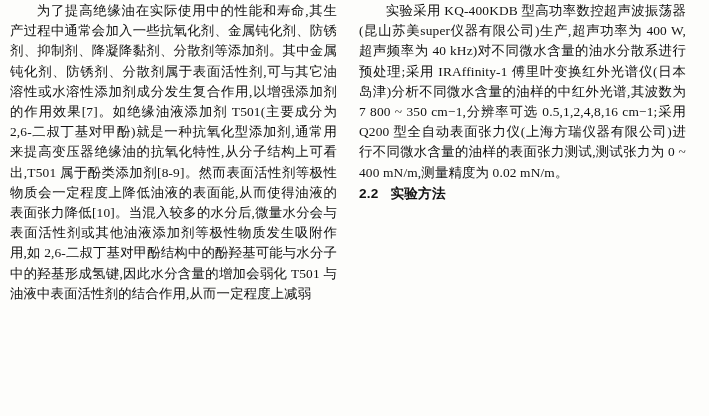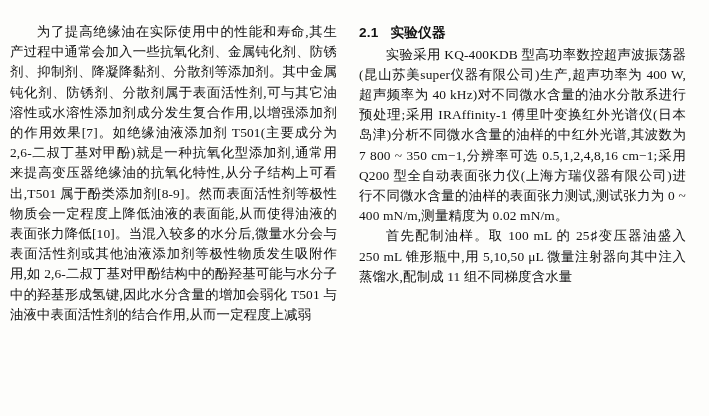--- a/index.html
+++ b/index.html
@@ -12,21 +12,21 @@
     background: #fdfdfb;
     font-family: "Liberation Serif", "DejaVu Serif", serif;
     color: #111;
     overflow: hidden;
   }
   #page {
     position: relative;
     width: 709px;
     height: 416px;
     box-sizing: border-box;
-    padding: 22px 10px 4px 10px;
+    padding: 1px 10px 4px 10px;
   }
   .columns {
     display: flex;
     flex-direction: row;
     gap: 22px;
     height: 100%;
   }
   .col {
     flex: 1 1 0;
     min-width: 0;
@@ -61,23 +61,22 @@
 
 <div id="page">
   <div class="columns">
 
     <div class="col col-left">
       <p class="para">为了提高绝缘油在实际使用中的性能和寿命,其生产过程中通常会加入一些抗氧化剂、金属钝化剂、防锈剂、抑制剂、降凝降黏剂、分散剂等添加剂。其中金属钝化剂、防锈剂、分散剂属于表面活性剂,可与其它油溶性或水溶性添加剂成分发生复合作用,以增强添加剂的作用效果[7]。如绝缘油液添加剂 T501(主要成分为 2,6-二叔丁基对甲酚)就是一种抗氧化型添加剂,通常用来提高变压器绝缘油的抗氧化特性,从分子结构上可看出,T501 属于酚类添加剂[8-9]。然而表面活性剂等极性物质会一定程度上降低油液的表面能,从而使得油液的表面张力降低[10]。当混入较多的水分后,微量水分会与表面活性剂或其他油液添加剂等极性物质发生吸附作用,如 2,6-二叔丁基对甲酚结构中的酚羟基可能与水分子中的羟基形成氢键,因此水分含量的增加会弱化 T501 与油液中表面活性剂的结合作用,从而一定程度上减弱</p>
     </div>
 
     <div class="col col-right">
 
-      <div class="section-head">
-        <span class="num">2.1</span><span>实验仪器</span>
-      </div>
       <p class="para">实验采用 KQ-400KDB 型高功率数控超声波振荡器(昆山苏美super仪器有限公司)生产,超声功率为 400 W,超声频率为 40 kHz)对不同微水含量的油水分散系进行预处理;采用 IRAffinity-1 傅里叶变换红外光谱仪(日本岛津)分析不同微水含量的油样的中红外光谱,其波数为 7 800 ~ 350 cm−1,分辨率可选 0.5,1,2,4,8,16 cm−1;采用 Q200 型全自动表面张力仪(上海方瑞仪器有限公司)进行不同微水含量的油样的表面张力测试,测试张力为 0 ~ 400 mN/m,测量精度为 0.02 mN/m。</p>
 
-      <p class="para">首先配制油样。取 100 mL 的 25♯变压器油盛入 250 mL 锥形瓶中,用 5,10,50 μL 微量注射器向其中注入蒸馏水,配制成 11 组不同梯度含水量</p>
+      <div class="section-head">
+        <span class="num">2.2</span><span>实验方法</span>
+      </div>
 
     </div>
 
   </div>
 </div>
 
 </body></html>

